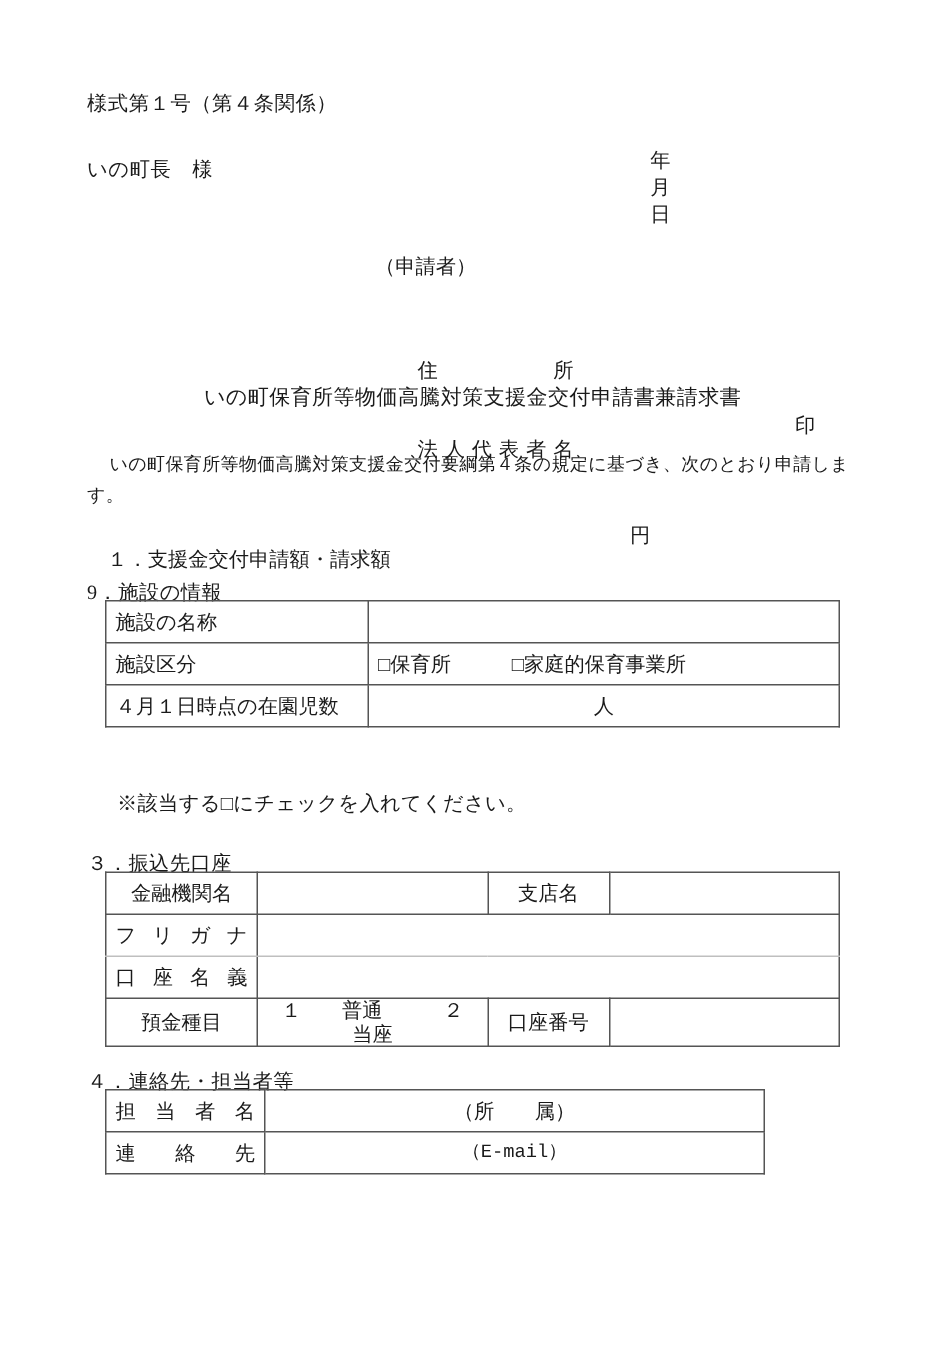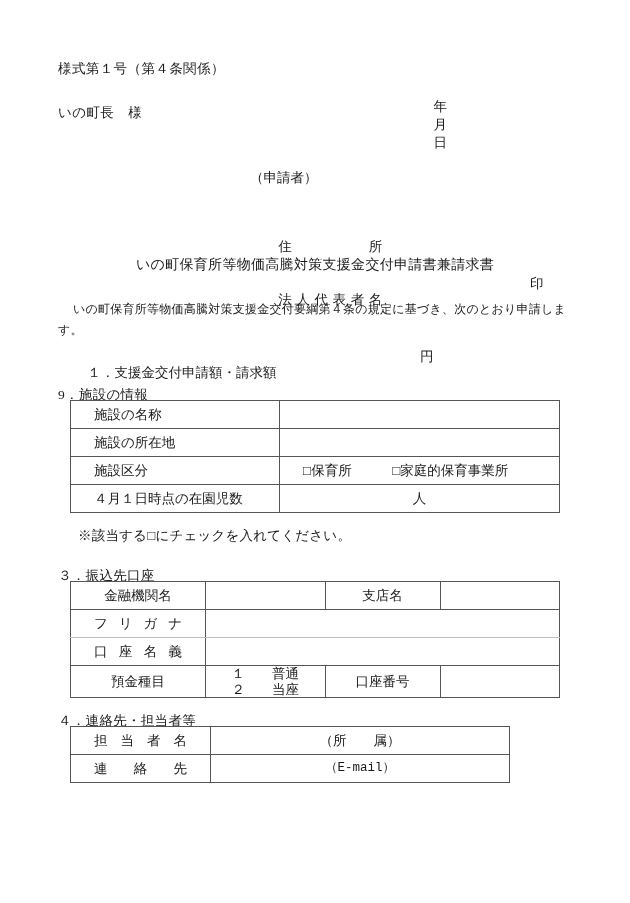--- a/index.html
+++ b/index.html
@@ -62,21 +62,21 @@
     width: 508px;
     font-size: 12px;
     line-height: 21px;
     text-indent: 15px;
     text-align: justify;
     letter-spacing: .15px;
   }
 
   
   #section1 { left: 58px; top: 348px; font-size: 13.5px; }
-  #section1 .s1-label { display: inline-block; margin-left: 16px; }
+  #section1 .s1-label { display: inline-block; }
   #section1 .s1-unit  { position: absolute; left: 362px; top: 0; }
 
   
   .section-heading { position: absolute; font-size: 13.5px; letter-spacing: .3px; }
   #heading2 { left: 58px; top: 386px; }
   #heading3 { left: 58px; top: 567px; }
   #heading4 { left: 58px; top: 712px; }
 
   
   #note-line { left: 78px; top: 527px; font-size: 13.5px; letter-spacing: .2px; }
@@ -84,21 +84,21 @@
   
   table.form-table {
     position: absolute;
     border-collapse: collapse;
     table-layout: fixed;
     font-size: 13.5px;
   }
   table.form-table td {
     border: 1px solid #555;
     height: 27px;
-    padding: 0 23px;
+    padding: 0 6px;
     vertical-align: middle;
     line-height: 1.15;
   }
   .lbl-left    { text-align: left; }
   .lbl-center  { text-align: center; }
   .cell-center { text-align: center; }
   .justify-label {
     display: inline-block;
     width: 100%;
     text-align: justify;
@@ -158,24 +158,20 @@
 
   <div class="section-heading" id="heading2">9．施設の情報</div>
 
   <table class="form-table" id="table-facility">
     <tbody>
       <tr>
         <td class="k lbl-left">施設の名称</td>
         <td class="lbl-left"></td>
       </tr>
       <tr>
-        <td class="k lbl-left">施設の所在地</td>
-        <td class="lbl-left"></td>
-      </tr>
-      <tr>
         <td class="k lbl-left">施設区分</td>
         <td class="lbl-left">□保育所　　　□家庭的保育事業所</td>
       </tr>
       <tr>
         <td class="k lbl-left">４月１日時点の在園児数</td>
         <td class="cell-center">人</td>
       </tr>
     </tbody>
   </table>
 

